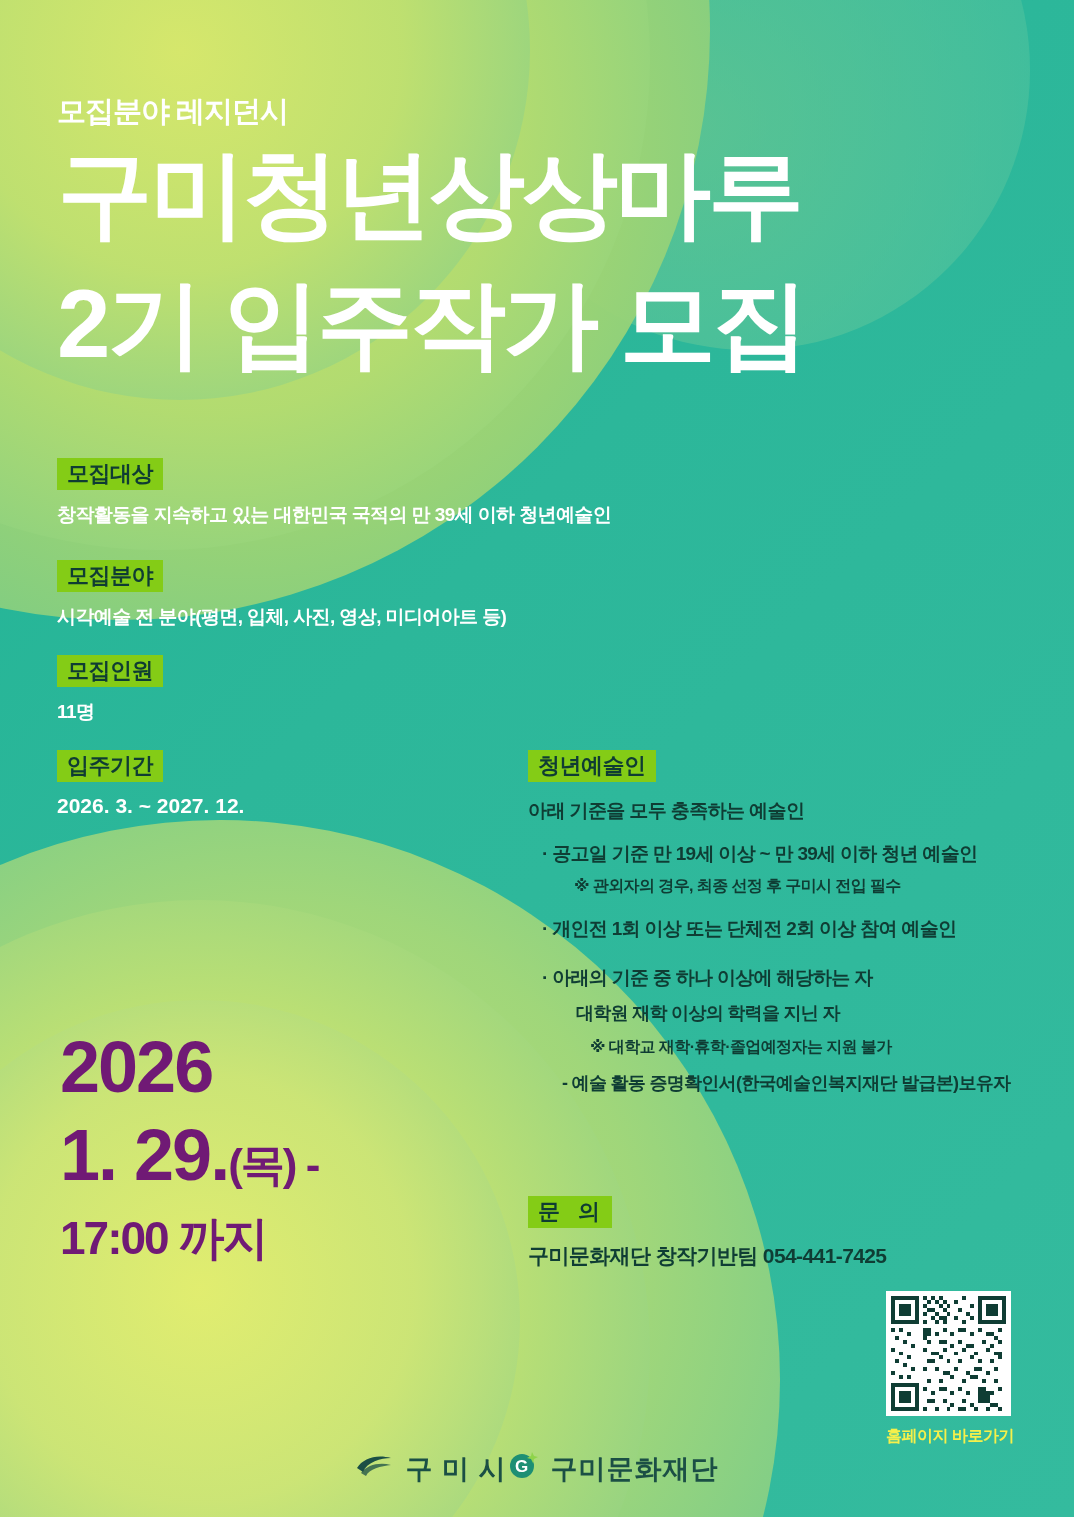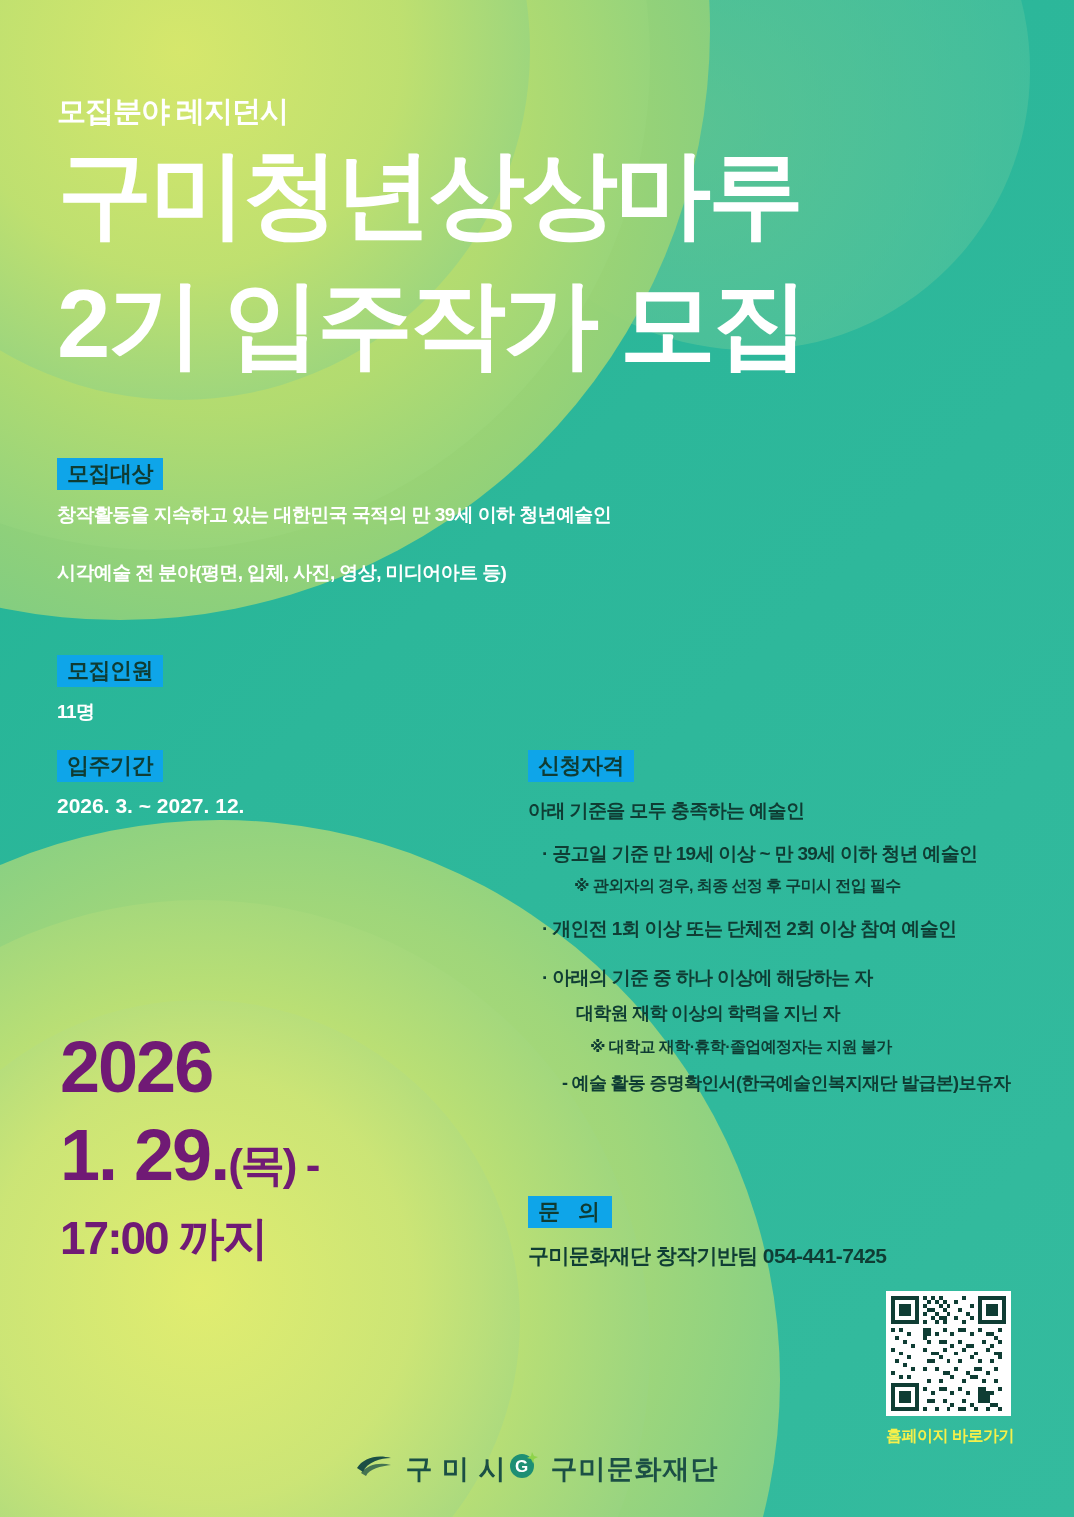--- a/index.html
+++ b/index.html
@@ -99,21 +99,21 @@
     font-size: 96px;
     line-height: 1.08;
     font-weight: 800;
     color: #ffffff;
     letter-spacing: -3px;
     white-space: nowrap;
   }
 
   .hl {
     display: inline-block;
-    background: #0ea5e9;
+    background: #84cc16;
     color: #0f3c33;
     font-weight: 800;
     font-size: 22px;
     padding: 3px 10px 4px 10px;
     letter-spacing: -0.5px;
     line-height: 1.15;
   }
   .hl-wide {
     letter-spacing: 6px;
     padding-right: 6px;
@@ -280,40 +280,43 @@
     <div class="title-2">2기 입주작가 모집</div>
 
     <div class="sec" id="sec-target">
       <div class="lab">
         <span class="hl">모집대상</span>
       </div>
       <div class="val body-txt">창작활동을 지속하고 있는 대한민국 국적의 만 39세 이하 청년예술인</div>
     </div>
 
     <div class="sec" id="sec-field">
+      <div class="lab">
+        <span class="hl">모집분야</span>
+      </div>
       <div class="val body-txt">시각예술 전 분야(평면, 입체, 사진, 영상, 미디어아트 등)</div>
     </div>
 
     <div class="sec" id="sec-count">
       <div class="lab">
         <span class="hl">모집인원</span>
       </div>
       <div class="val body-txt">11명</div>
     </div>
 
     <div class="sec" id="sec-period">
       <div class="lab">
         <span class="hl">입주기간</span>
       </div>
       <div class="val">2026. 3. ~ 2027. 12.</div>
     </div>
 
     <div id="sec-qual">
       <div class="lab">
-        <span class="hl">신청자격</span>
+        <span class="hl">청년예술인</span>
       </div>
       <div class="q-head">아래 기준을 모두 충족하는 예술인</div>
       <div class="q-item">· 공고일 기준 만 19세 이상 ~ 만 39세 이하 청년 예술인</div>
       <div class="q-note">※ 관외자의 경우, 최종 선정 후 구미시 전입 필수</div>
       <div class="q-item">· 개인전 1회 이상 또는 단체전 2회 이상 참여 예술인</div>
       <div class="q-item" style="margin-top:22px;">· 아래의 기준 중 하나 이상에 해당하는 자</div>
       <div class="q-sub2">대학원 재학 이상의 학력을 지닌 자</div>
       <div class="q-note" style="margin-left:62px;margin-bottom:12px;">※ 대학교 재학·휴학·졸업예정자는 지원 불가</div>
       <div class="q-sub">- 예술 활동 증명확인서(한국예술인복지재단 발급본)보유자</div>
     </div>

